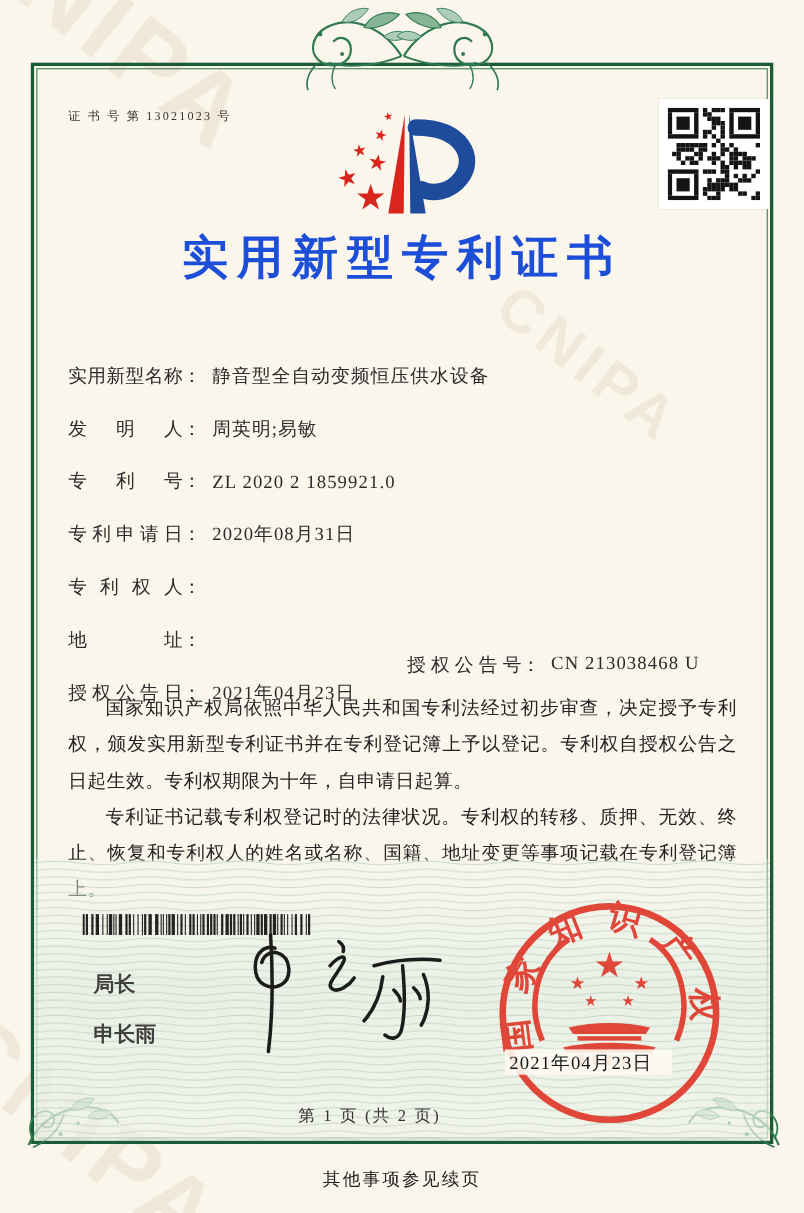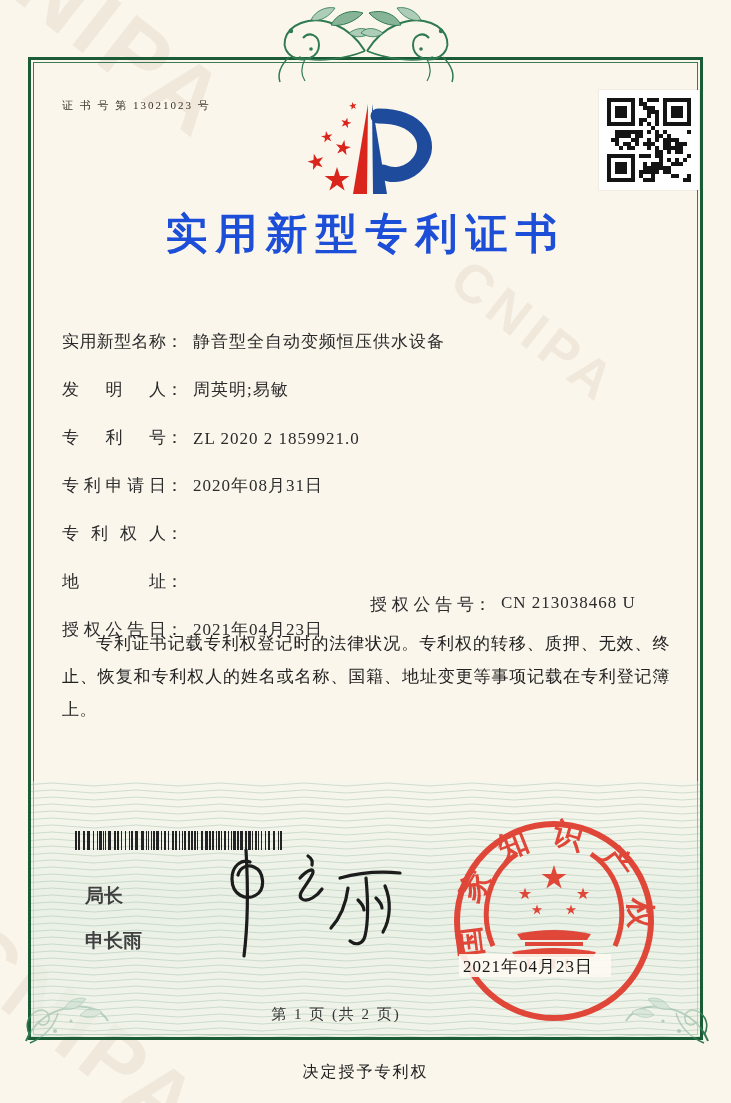--- a/index.html
+++ b/index.html
@@ -342,20 +342,21 @@
     <span class="fvalue">2021年04月23日</span>
     <span class="grant2">
       <span class="flabel">授权公告号</span>
         <span class="fcolon">：</span>
       <span class="fvalue">CN 213038468 U</span>
     </span>
   </div>
 </div>
 
 <div class="bodytext">
+  <p>国家知识产权局依照中华人民共和国专利法经过初步审查，决定授予专利权，颁发实用新型专利证书并在专利登记簿上予以登记。专利权自授权公告之日起生效。专利权期限为十年，自申请日起算。</p>
   <p>专利证书记载专利权登记时的法律状况。专利权的转移、质押、无效、终止、恢复和专利权人的姓名或名称、国籍、地址变更等事项记载在专利登记簿上。</p>
 </div>
 
 <svg class="band" viewBox="0 0 669 256" preserveAspectRatio="none">
   <defs>
     <pattern id="wv" width="84" height="7" patternUnits="userSpaceOnUse">
       <path d="M0 3.5 Q 21 0.5 42 3.5 T 84 3.5" fill="none" stroke="#9abda5" stroke-width="0.8" opacity="0.55"></path>
     </pattern>
     <linearGradient id="bandg" x1="0" y1="0" x2="0" y2="1">
       <stop offset="0" stop-color="#f0f5ec" stop-opacity="0.35"></stop>
@@ -475,13 +476,13 @@
       <path d="M44 128 C30 96 38 56 68 36" fill="none" stroke="#df392b" stroke-width="5"></path>
       <path d="M166 128 C180 96 172 56 142 36" fill="none" stroke="#df392b" stroke-width="5"></path>
     </g>
   </g>
   <rect x="10" y="136" width="152" height="23" fill="#fdfaf2" opacity="0.9"></rect>
   <text x="14" y="154" font-size="17" letter-spacing="1" fill="#161616" font-family="'Liberation Serif','DejaVu Serif',serif">2021年04月23日</text>
 </svg>
 
 <div class="pagenum">第 1 页 (共 2 页)</div>
 
-<div class="footnote">决定授予专利权</div>
+<div class="footnote">其他事项参见续页</div>
 
 </body></html>

